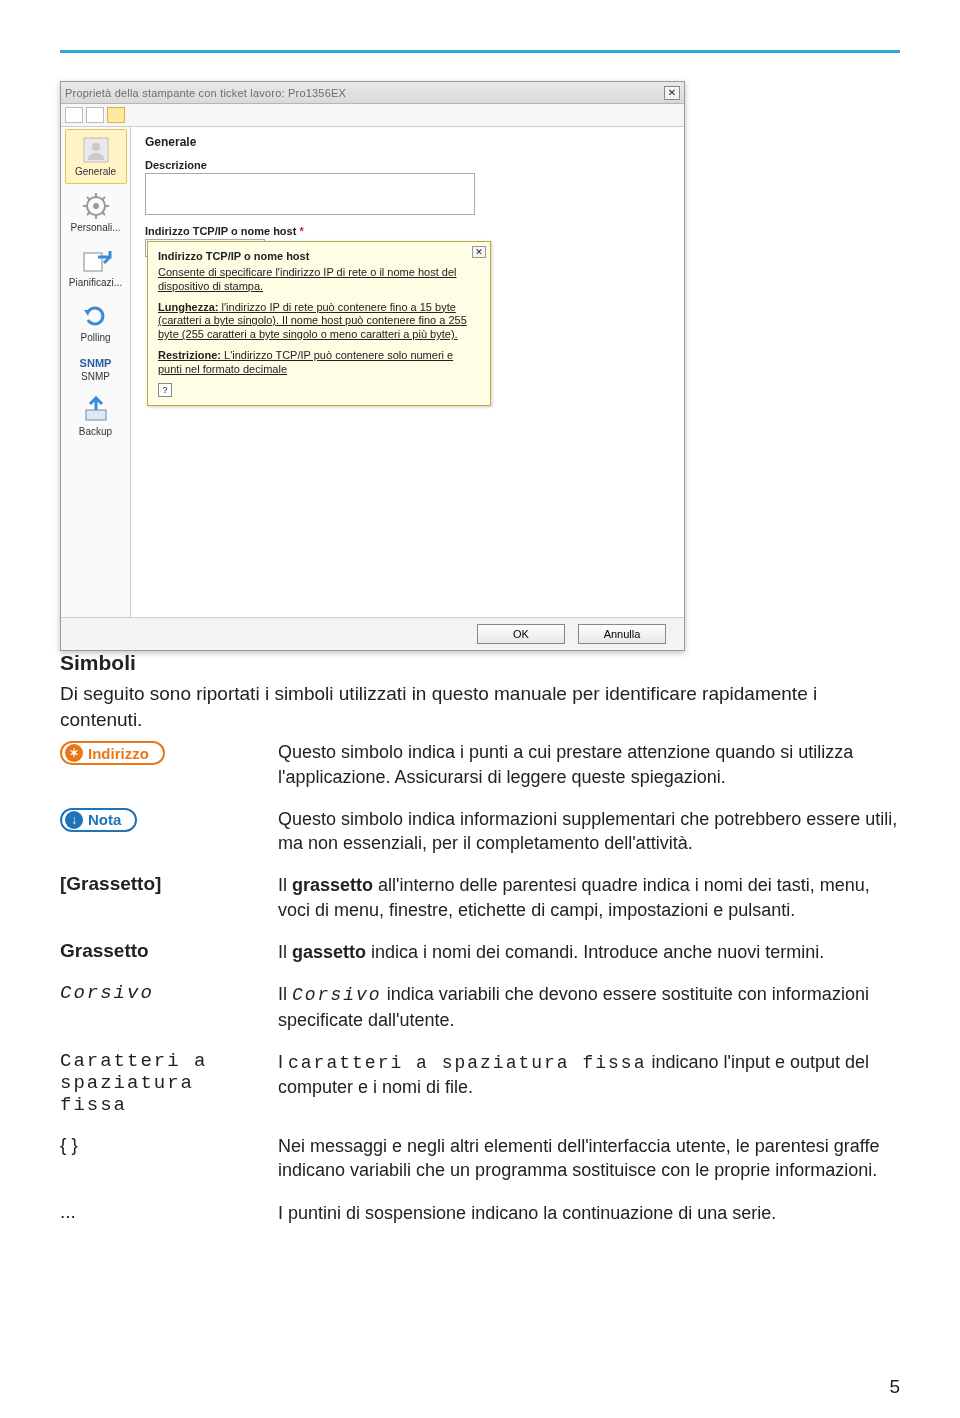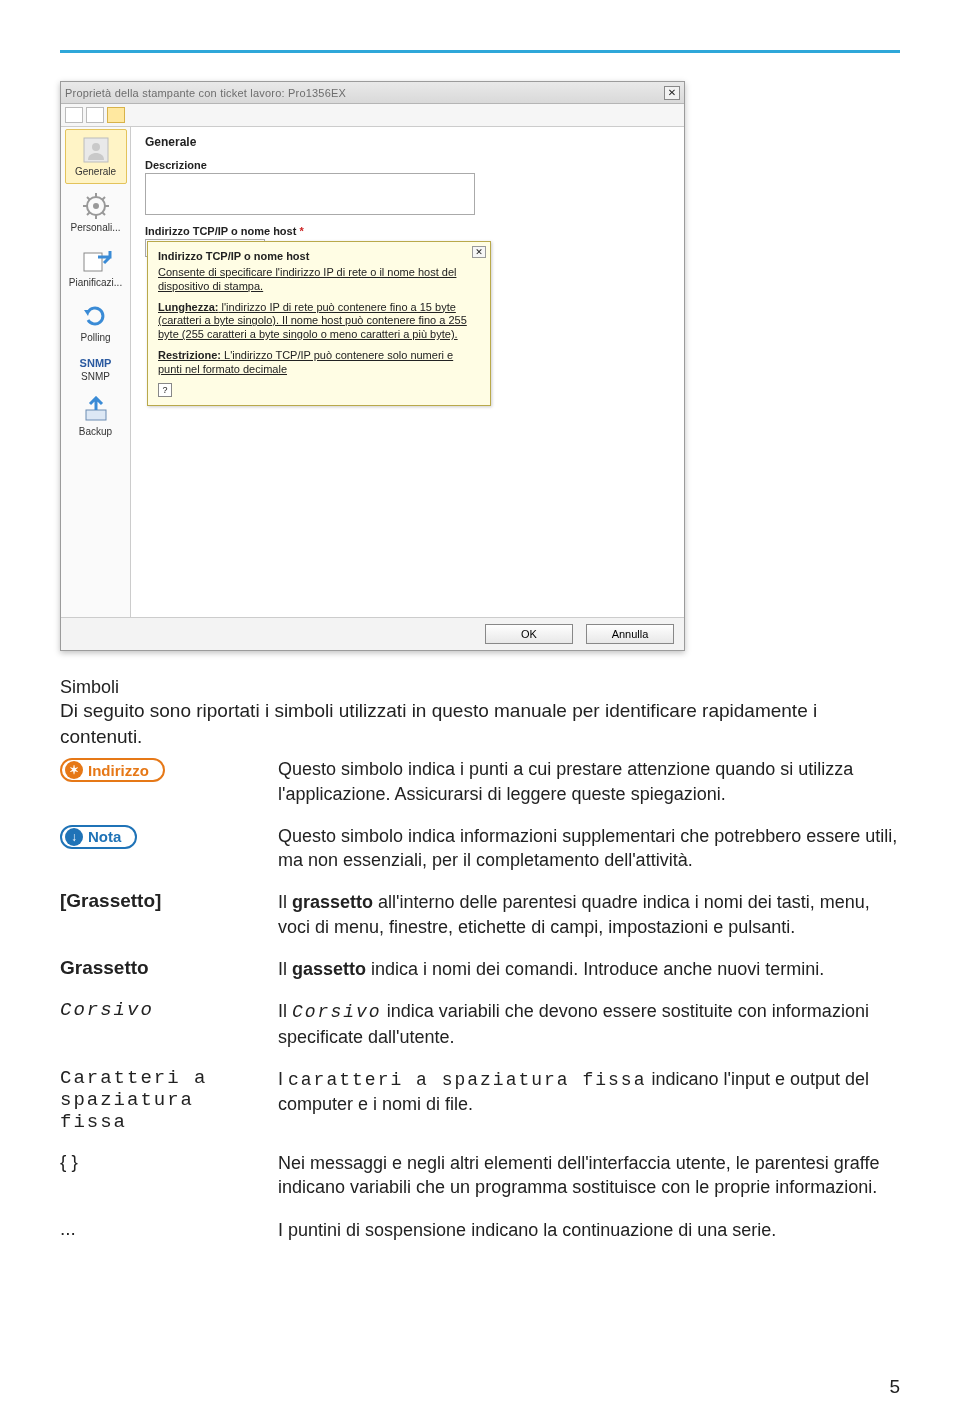--- a/index.html
+++ b/index.html
@@ -15,21 +15,20 @@
   }
   .top-rule { border-top: 3px solid #2fa7d9; margin-bottom: 28px; }
 
   
   .dialog {
     width: 625px;
     border: 1px solid #9b9b9b;
     background: #fff;
     box-shadow: 0 2px 6px rgba(0,0,0,.25);
     font-size: 11px;
-    margin-bottom: 26px;
   }
   .titlebar {
     background: linear-gradient(#e9e9e9,#d9d9d9);
     border-bottom: 1px solid #b5b5b5;
     display: flex;
     align-items: center;
     justify-content: space-between;
     padding: 2px 4px;
     height: 22px;
   }
@@ -79,30 +78,30 @@
   }
   .tooltip .tt-close {
     position: absolute; right: 4px; top: 4px; width: 14px; height: 12px;
     border: 1px solid #999; font-size: 9px; line-height: 10px; text-align: center;
     background: #f6f6f6; cursor: pointer;
   }
   .tooltip h4 { font-size: 11px; font-weight: bold; margin-bottom: 4px; }
   .tooltip p { margin-bottom: 7px; line-height: 1.25; text-decoration: underline; }
   .tooltip .q { width: 14px; height: 14px; border:1px solid #888; display:inline-flex; align-items:center; justify-content:center; font-size:9px; background:#fff; }
   .btnrow {
-    border-top: 1px solid #ccc; padding: 6px 10px; text-align: right;
+    border-top: 1px solid #ccc; padding: 6px 18px; text-align: right;
     background: #f3f3f3;
   }
   .btnrow button {
     width: 88px; height: 20px; font-size: 11px; margin-left: 10px;
     border: 1px solid #888; background: linear-gradient(#fefefe,#e8e8e8); cursor: pointer;
   }
 
   
-  h3.section { font-weight: 400; font-size: 18px; }
+  h3.section { font-weight: 700; font-size: 21px; margin-bottom: 6px; }
   p.intro { font-size: 19px; margin-bottom: 8px; line-height: 1.35; }
   .syms { display: grid; grid-template-columns: 200px 1fr; column-gap: 18px; row-gap: 18px; }
   .sym-label { font-size: 19px; }
   .sym-desc { font-size: 18px; line-height: 1.35; }
   .sym-desc b { font-weight: 600; }
   .mono { font-family: "Courier New", monospace; letter-spacing: 2px; font-style: italic; }
   .mono-n { font-family: Liberation Mono, monospace; letter-spacing: 2px; }
   .badge {
     display: inline-flex; align-items: center; gap: 5px;
     border: 2px solid; border-radius: 12px; padding: 1px 14px 1px 3px;

